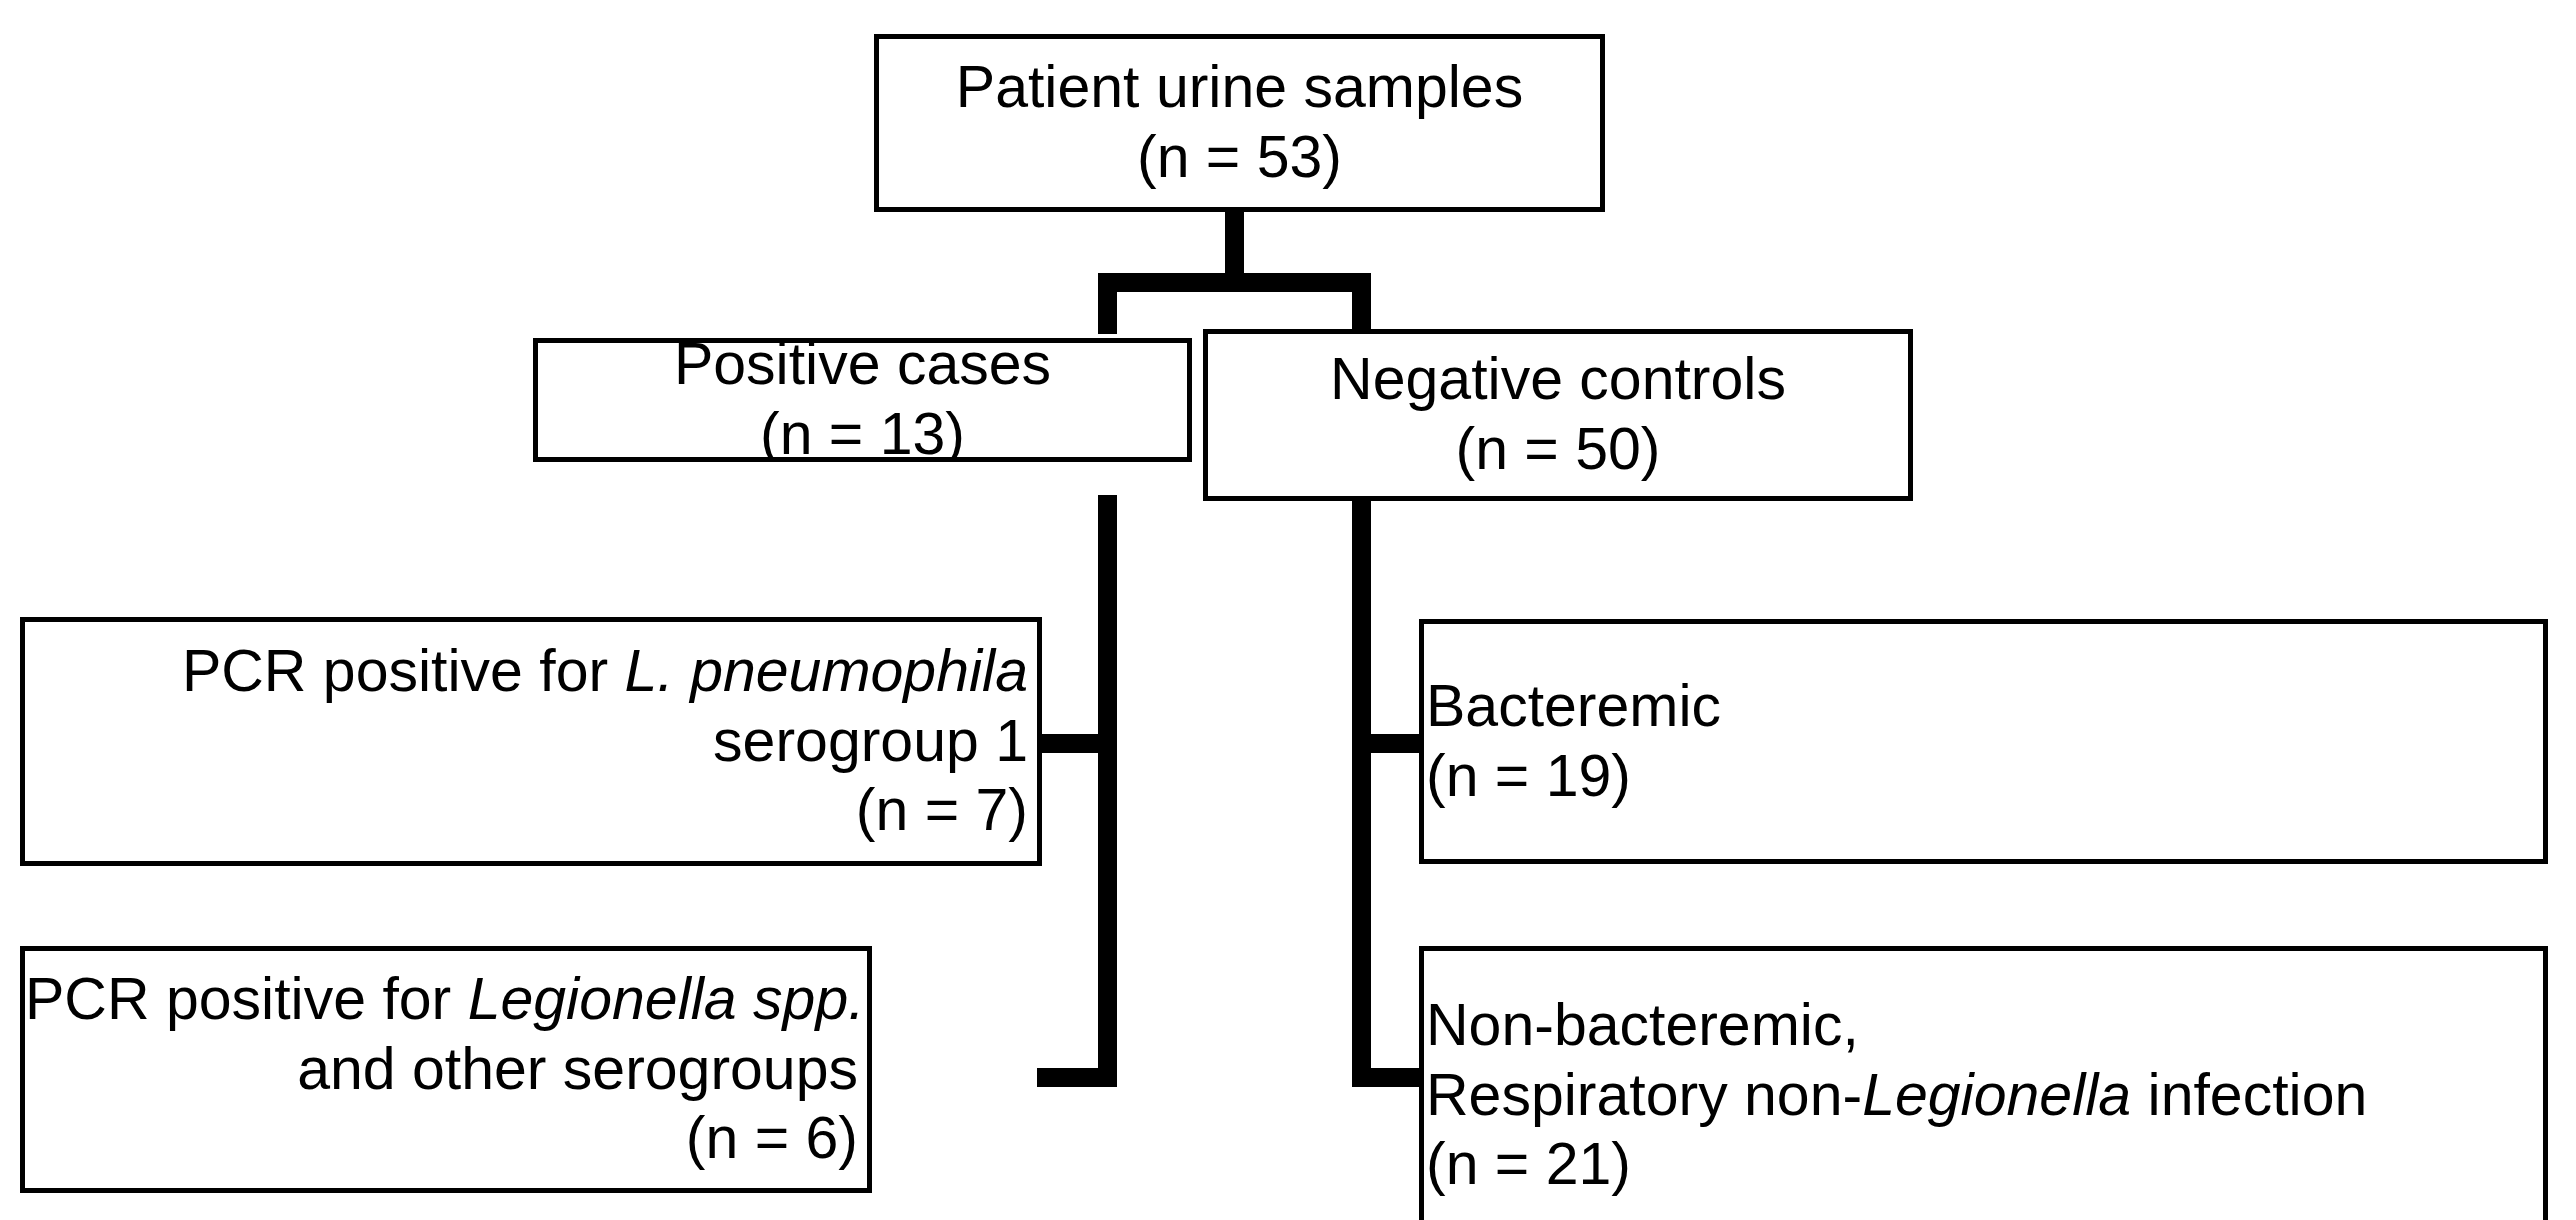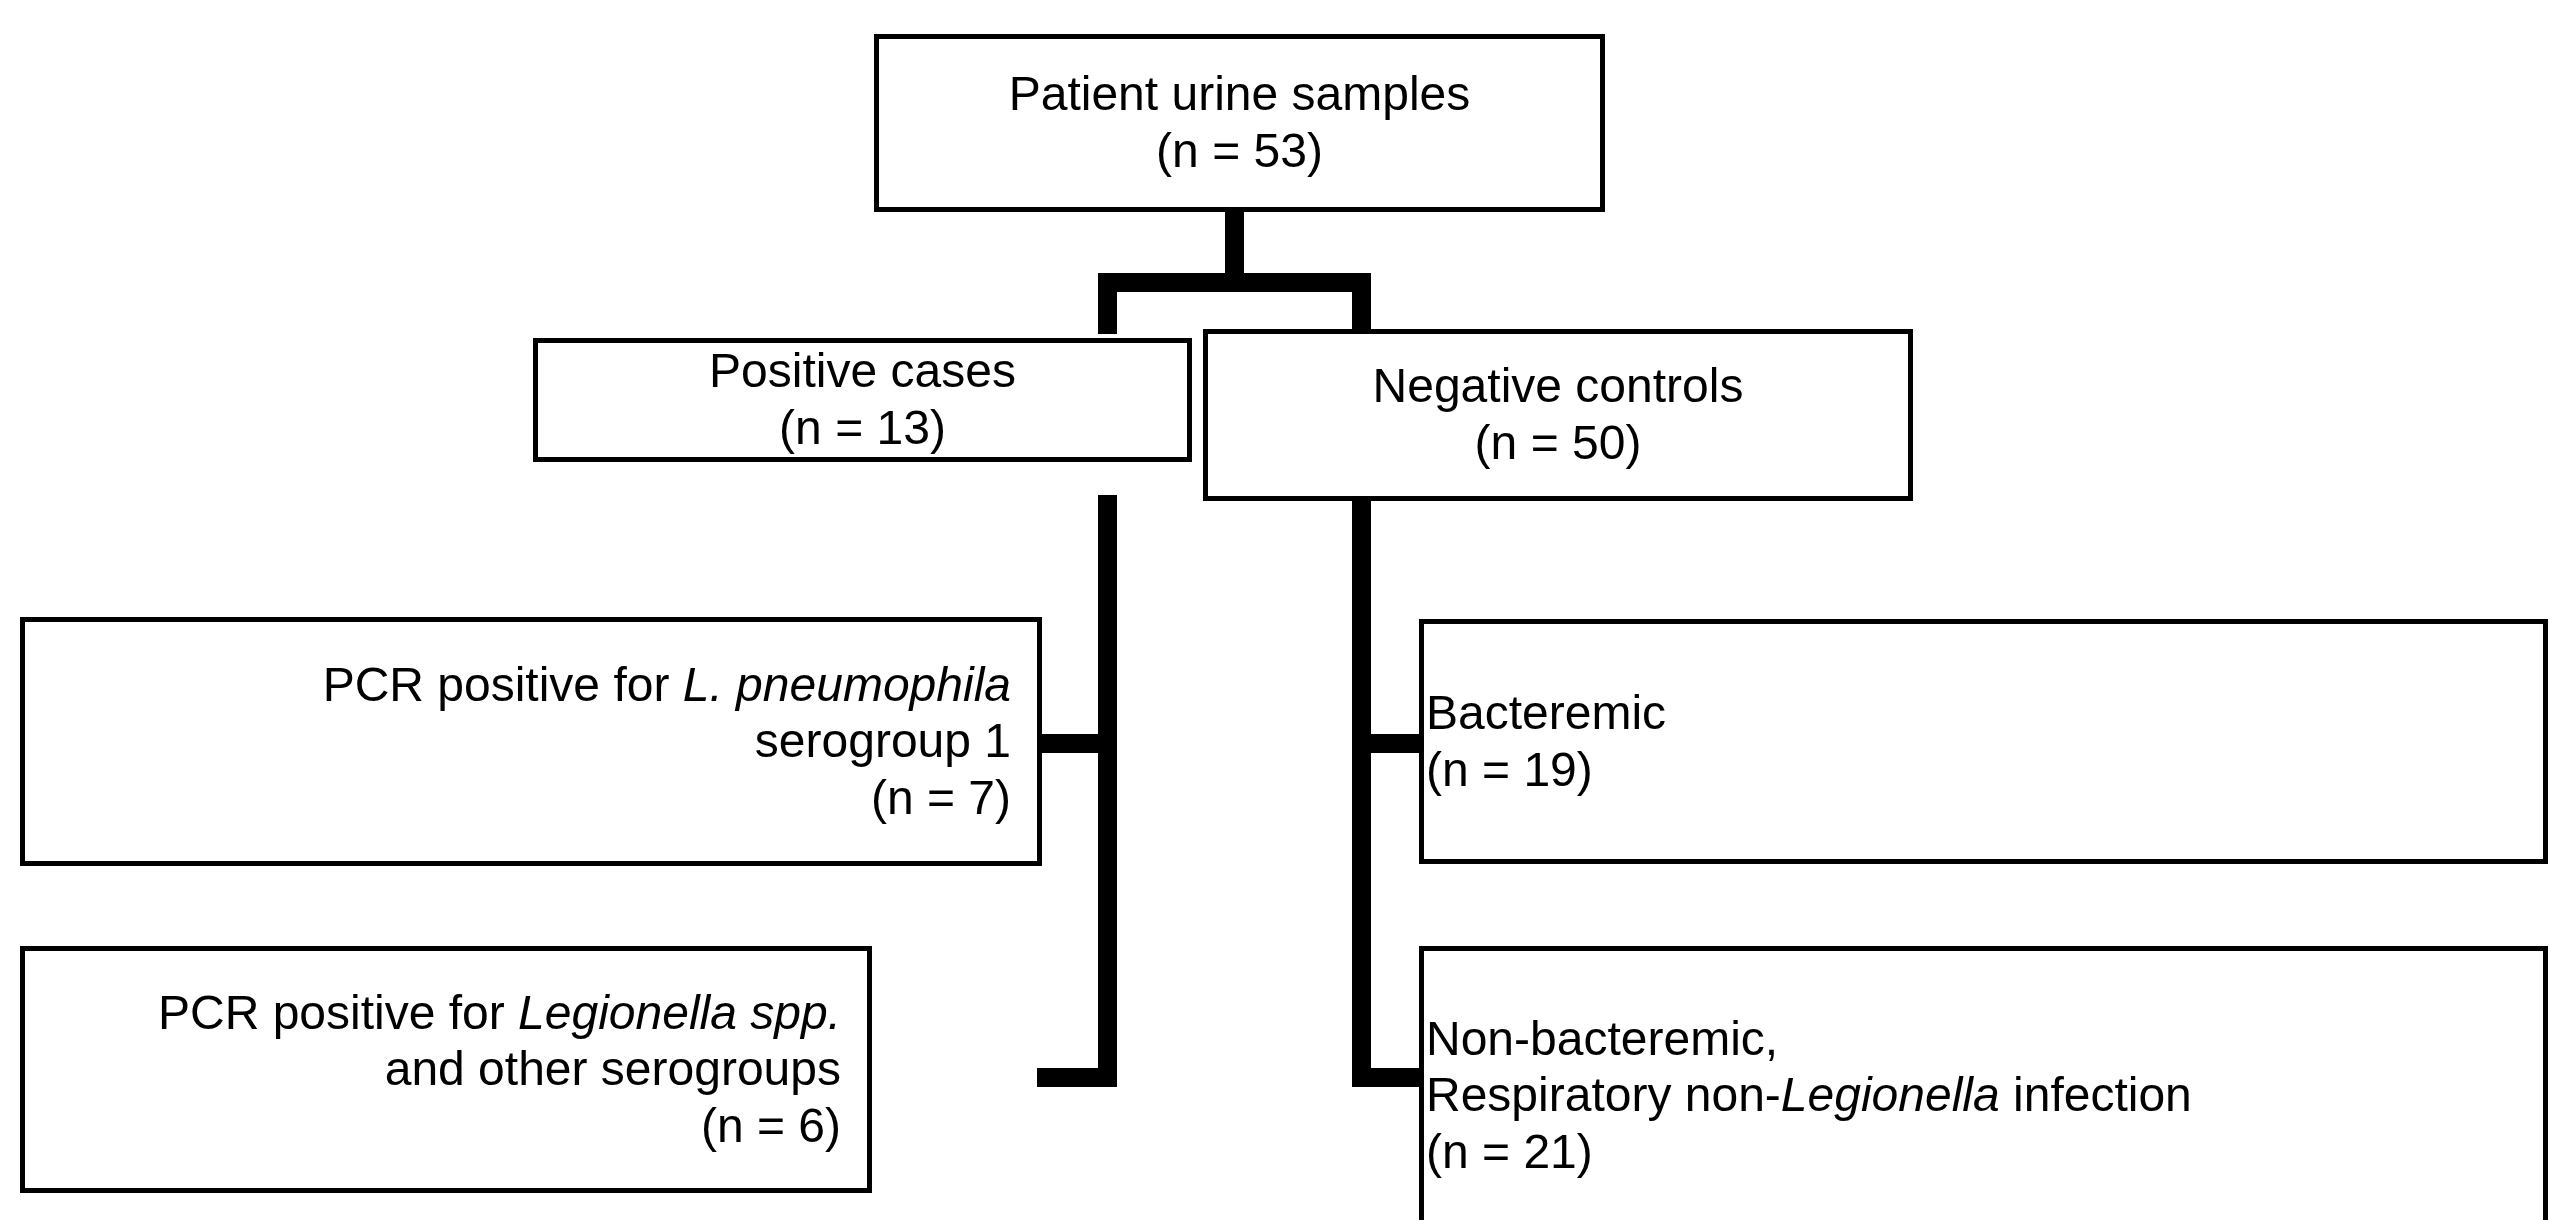--- a/index.html
+++ b/index.html
@@ -3,23 +3,23 @@
 <meta charset="utf-8">
 <style>
   html,body{margin:0;padding:0;background:#ffffff;}
   body{width:2576px;height:1220px;overflow:hidden;
        font-family:"Liberation Sans","DejaVu Sans",sans-serif;}
   #stage{position:relative;width:2576px;height:1220px;background:#ffffff;}
 
   .box{position:absolute;background:#ffffff;border:5.6px solid #000000;
        box-sizing:border-box;display:flex;flex-direction:column;
        justify-content:center;overflow:hidden;}
-  .box .line{font-size:48px;line-height:1.18;color:#000000;white-space:nowrap;}
+  .box .line{font-size:59px;line-height:1.18;color:#000000;white-space:nowrap;}
   .ctr{text-align:center;}
-  .rgt{text-align:right;padding-right:26px;}
+  .rgt{text-align:right;padding-right:9px;}
   .lft{text-align:left;padding-left:2px;}
   .it{font-style:italic;}
 
   .conn{position:absolute;background:#000000;}
 
   
   #box-root        {left:874px;top:34px;  width:731px; height:178px;}
   #box-positive    {left:533px; top:322px; width:659px; height:124px;margin-top:16px;}
   #box-negative    {left:1203px;top:329px; width:710px; height:172px;}
   #box-pcr-sg1     {left:20px;  top:617px; width:1022px;height:249px;}

